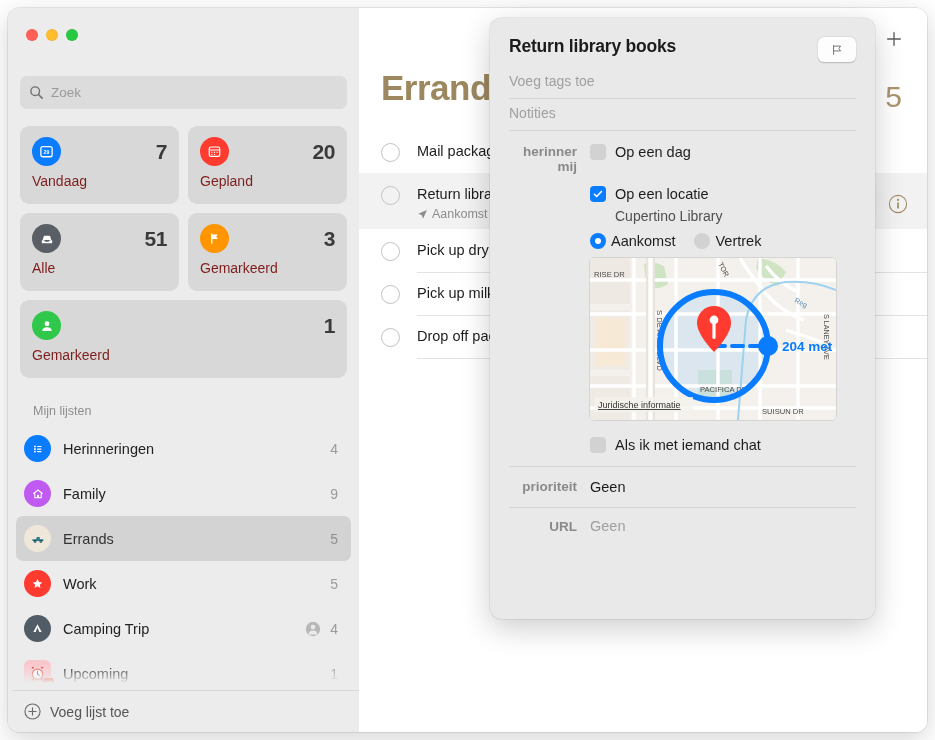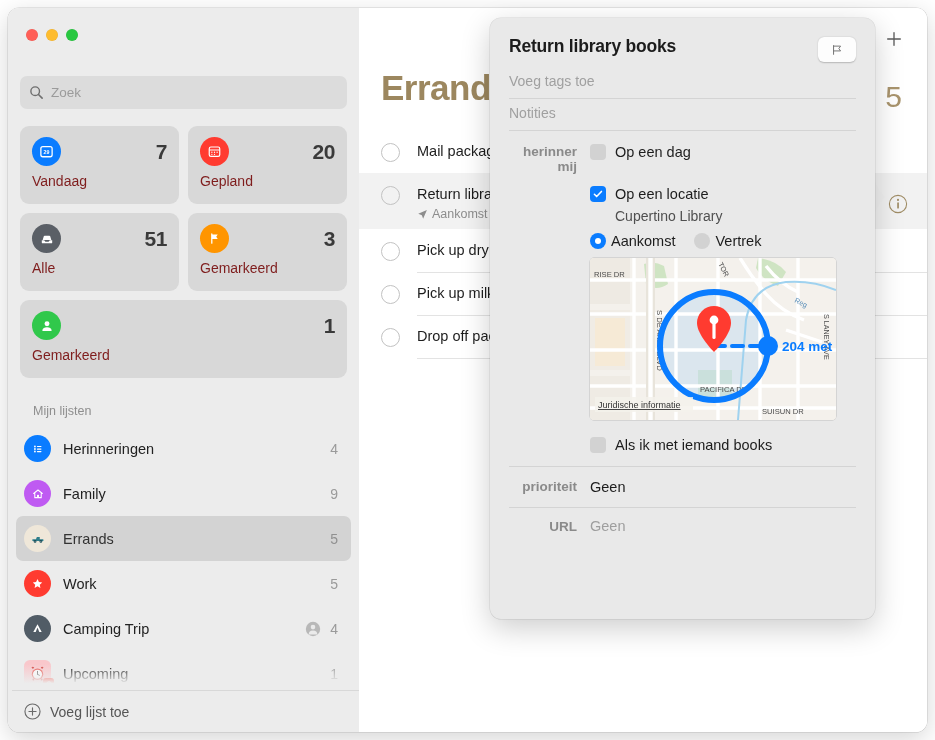--- a/index.html
+++ b/index.html
@@ -840,21 +840,21 @@
               <rect x="122.4" y="62" width="3.2" height="19" rx="1.6" fill="#ffffff"></rect>
             </g>
 
             <rect x="5" y="139" width="98" height="15" fill="#f4f1ec" fill-opacity="0.82"></rect>
             <text x="8" y="150" font-size="9" fill="#333" text-decoration="underline" font-family="Liberation Sans, sans-serif">Juridische informatie</text>
           </svg>
         </div>
 
         <div class="chk-line" style="margin-top:17px; margin-bottom:0;">
           <span class="chk"></span>
-          <span class="chk-lbl">Als ik met iemand books</span>
+          <span class="chk-lbl">Als ik met iemand chat</span>
         </div>
 
       </div>
     </div>
 
     <div class="divider"></div>
 
     <div class="rowgrid" style="padding-top:11px; align-items:center;">
       <div class="rowlabel">prioriteit</div>
       <div class="rowbody">

